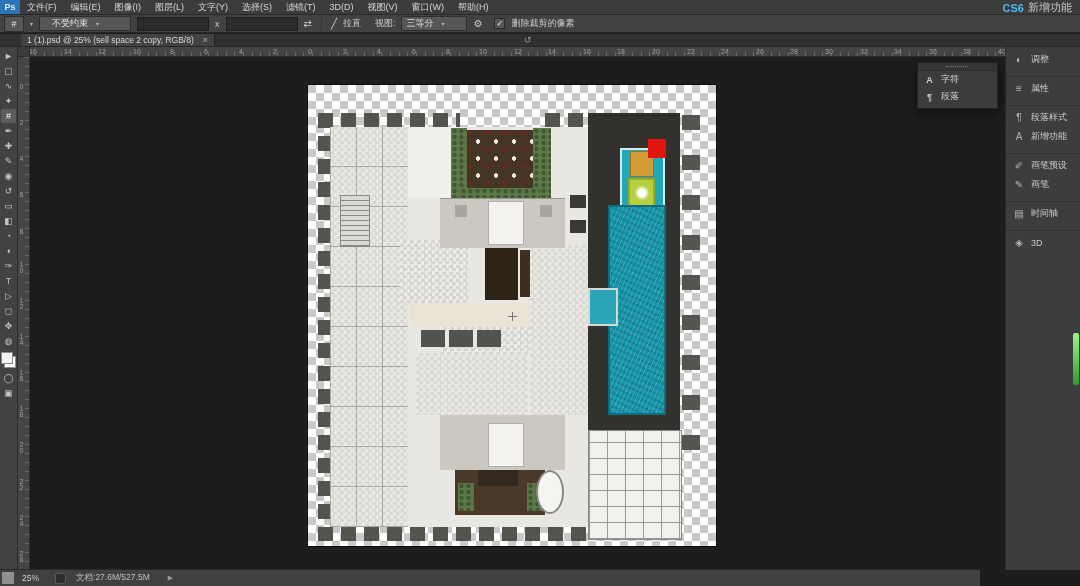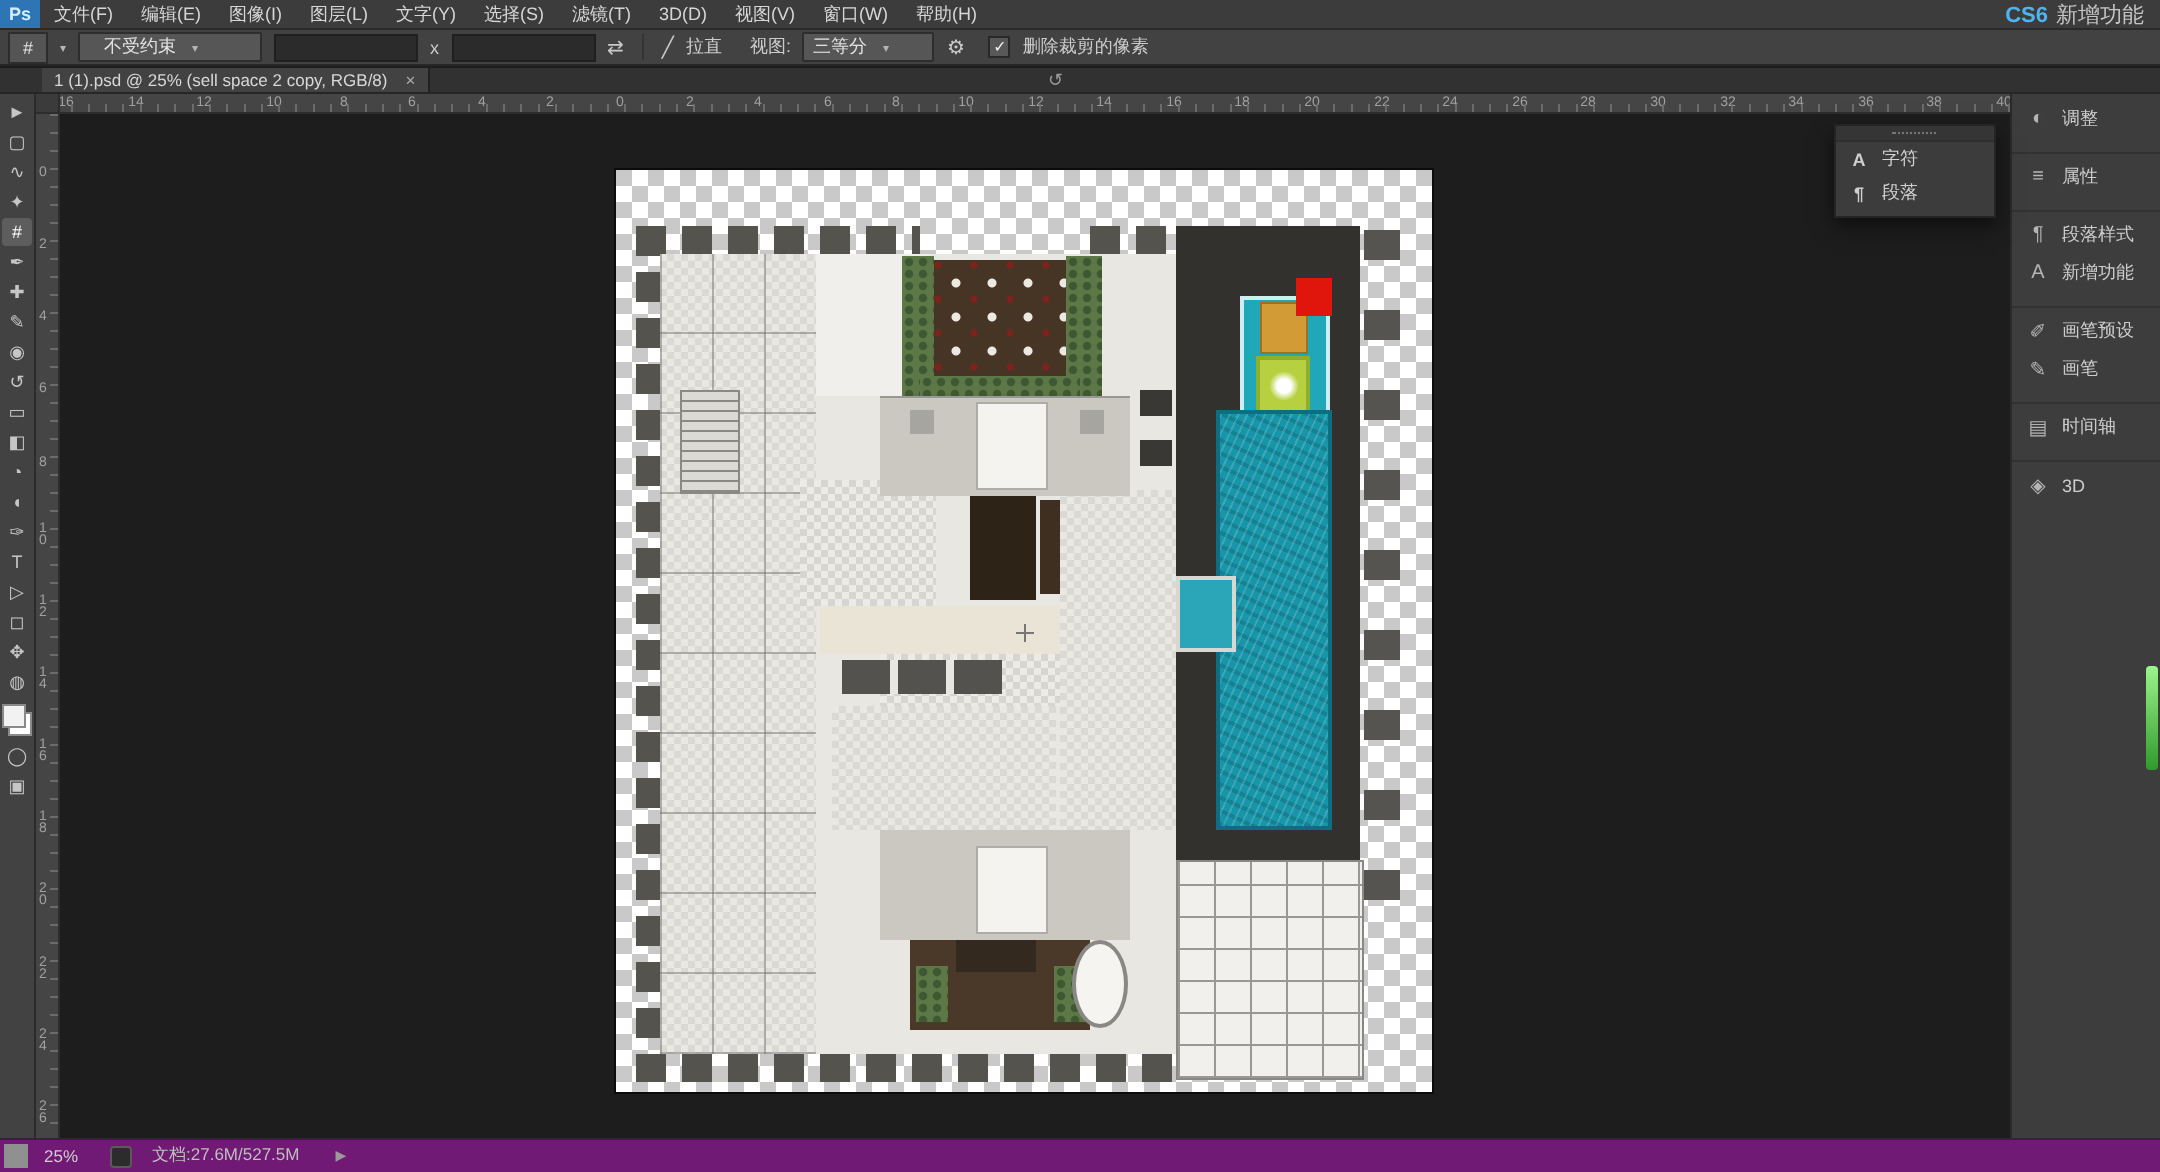--- a/index.html
+++ b/index.html
@@ -97,21 +97,21 @@
               border:1px solid #242424;box-shadow:0 4px 10px rgba(0,0,0,.55);}
   #floatpanel .grip{height:7px;border-bottom:1px solid #2e2e2e;background:#353535;position:relative;}
   #floatpanel .grip::after{content:"";position:absolute;left:28px;top:3px;width:22px;border-top:1px dotted #777;}
   .fp-row{height:17px;display:flex;align-items:center;gap:6px;padding-left:6px;color:#d2d2d2;font-size:9px;}
   .fp-ic{width:11px;text-align:center;color:#cfcfcf;font-weight:bold;font-size:9px;}
 
   #green-ind{position:absolute;right:1px;top:333px;width:6px;height:52px;border-radius:2px;
              background:linear-gradient(180deg,#9bf58a,#2f9a2b);}
 
   
-  #statusbar{position:absolute;left:0;bottom:0;width:1080px;height:16px;background:#701a75;
+  #statusbar{position:absolute;left:0;bottom:0;width:980px;height:16px;background:#404040;
              border-top:1px solid #2a2a2a;display:flex;align-items:center;font-size:8.5px;color:#bfbfbf;}
   #status-grip{width:12px;height:12px;background:#909090;margin:0 8px 0 2px;}
   #status-zoom{margin-right:16px;color:#cfcfcf;}
   #status-icon{width:9px;height:9px;background:#2c2c2c;border:1px solid #5a5a5a;border-radius:2px;margin-right:10px;}
   #status-arrow{margin-left:18px;color:#9a9a9a;font-size:7px;}
   .center-marker{background:linear-gradient(#777,#777) center/9px 1px no-repeat,
                  linear-gradient(#777,#777) center/1px 9px no-repeat;}
 </style>
 </head>
 <body>

